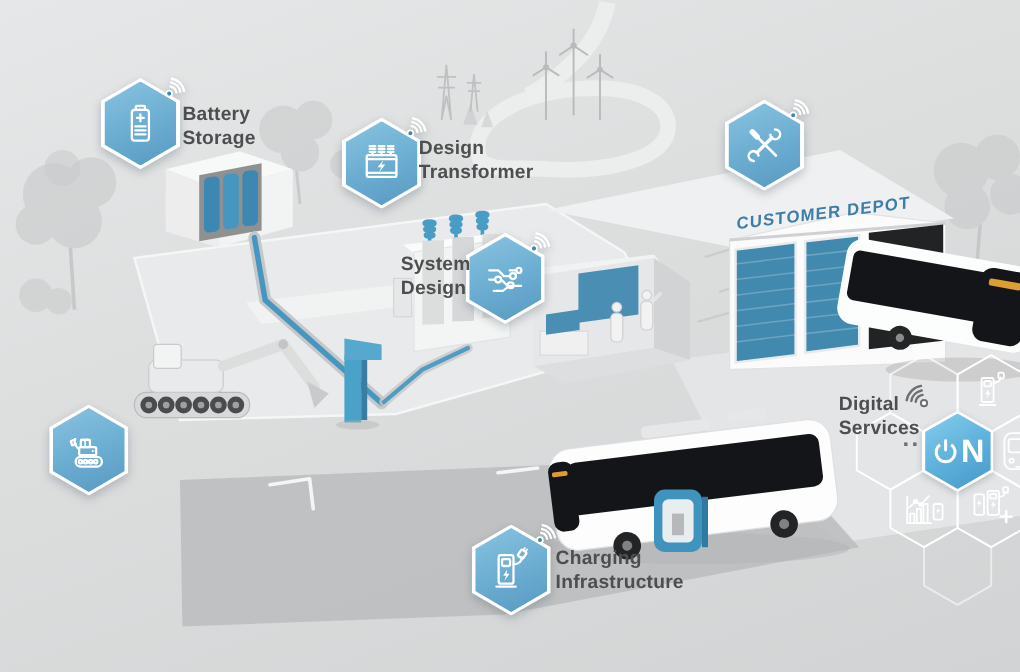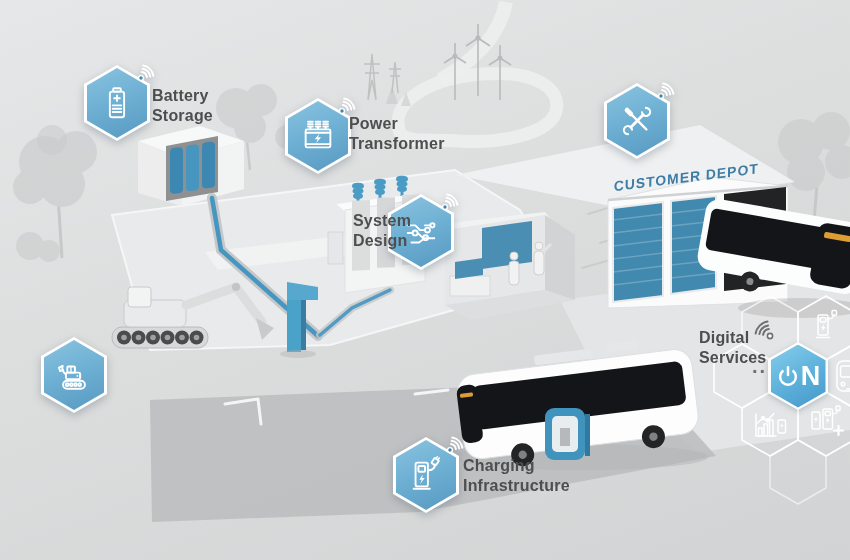--- a/index.html
+++ b/index.html
@@ -375,21 +375,21 @@
     </div>
     <svg class="wifi" width="26" height="26" viewBox="0 0 26 26" fill="none">
       <g stroke="#fff" stroke-width="2" stroke-linecap="round">
         <path d="M6 15.1 A6 6 0 0 1 10.9 20"></path>
         <path d="M6.6 11.8 A9.3 9.3 0 0 1 14.2 19.4"></path>
         <path d="M7.2 8.6 A12.6 12.6 0 0 1 17.4 18.8"></path>
       </g>
       <circle cx="5" cy="21" r="2.4" fill="#3f88ae" stroke="#fff" stroke-width="1.4"></circle>
     </svg>
   </div>
-  <div class="node-label" style="left:349px;top:114px;width:110px">Power Transformer</div>
+  <div class="node-label" style="left:349px;top:114px;width:110px">Design Transformer</div>
 
 
   <div class="hex" style="left:604px;top:83px">
     <div class="outer"></div>
       <div class="inner">
       <svg class="node-icon" width="38" height="38" viewBox="0 0 40 40" fill="none" stroke="#fff" stroke-width="2.2" stroke-linecap="round" stroke-linejoin="round">
         <path d="M9.5 8.5 L13.5 12.5" stroke-width="5"></path>
         <path d="M14 13 L27.5 26.5 L30 29" stroke-width="2.4"></path>
         <path d="M13.5 26.5 L26.5 13.5" stroke-width="3"></path>
         <g transform="rotate(-45 29.5 10.5)">
@@ -427,21 +427,21 @@
     </div>
     <svg class="wifi" width="26" height="26" viewBox="0 0 26 26" fill="none">
       <g stroke="#fff" stroke-width="2" stroke-linecap="round">
         <path d="M6 15.1 A6 6 0 0 1 10.9 20"></path>
         <path d="M6.6 11.8 A9.3 9.3 0 0 1 14.2 19.4"></path>
         <path d="M7.2 8.6 A12.6 12.6 0 0 1 17.4 18.8"></path>
       </g>
       <circle cx="5" cy="21" r="2.4" fill="#3f88ae" stroke="#fff" stroke-width="1.4"></circle>
     </svg>
   </div>
-  <div class="node-label" style="left:353px;top:211px;width:70px">System Design</div>
+  <div class="node-label" style="left:334px;top:211px;width:70px">System Design</div>
 
   <div class="hex" style="left:41px;top:337px">
     <div class="outer"></div>
       <div class="inner">
       <svg class="node-icon" width="38" height="38" viewBox="0 0 40 40" fill="none" stroke="#fff" stroke-width="2" stroke-linecap="round" stroke-linejoin="round">
         <rect x="8.5" y="26" width="23" height="8.5" rx="4.2"></rect>
         <circle cx="12.8" cy="30.2" r="1.5"></circle>
           <circle cx="17.2" cy="30.2" r="1.5"></circle>
         <circle cx="21.6" cy="30.2" r="1.5"></circle>
           <circle cx="26" cy="30.2" r="1.5"></circle>

